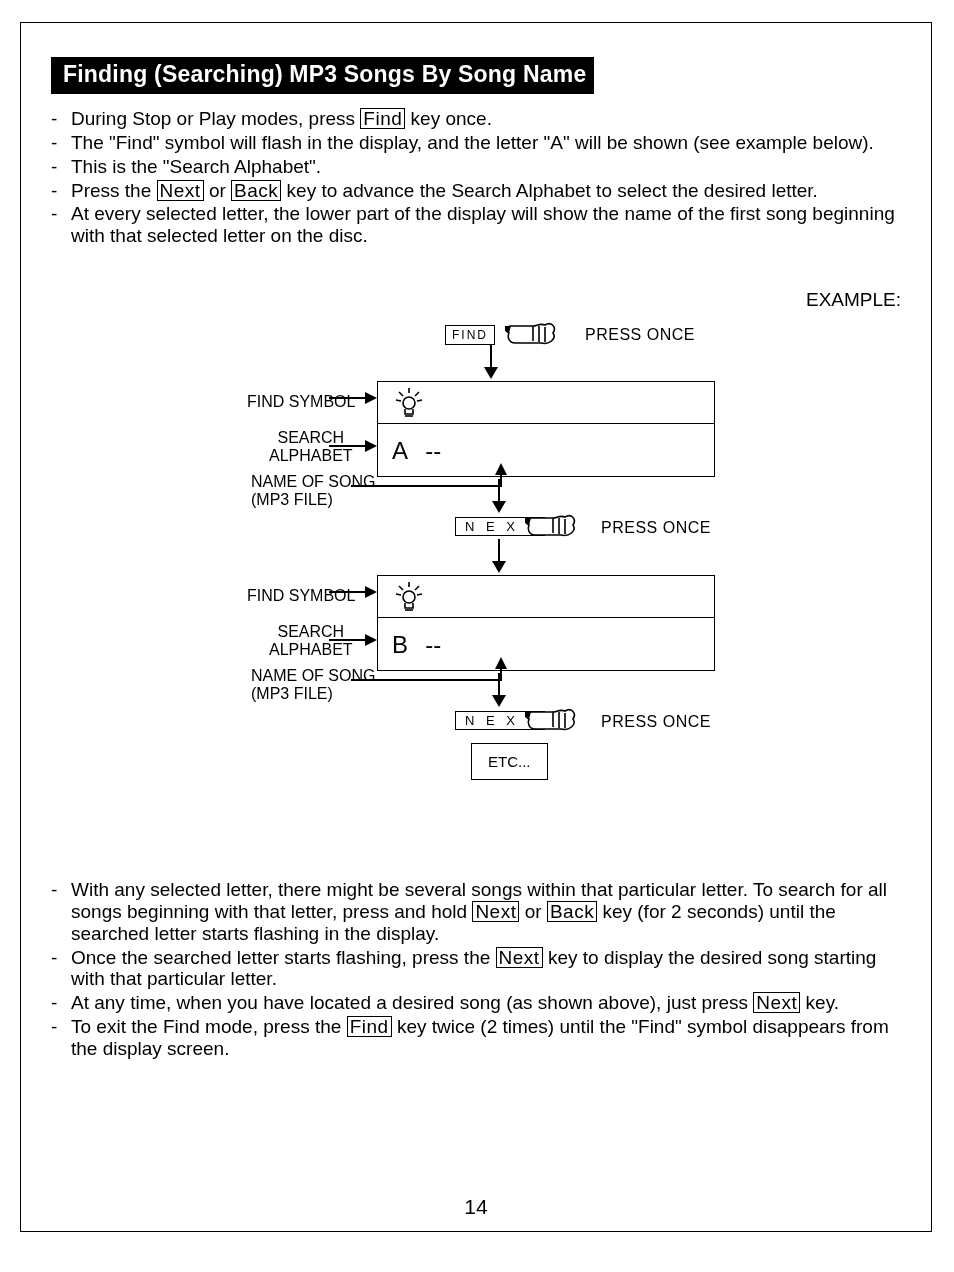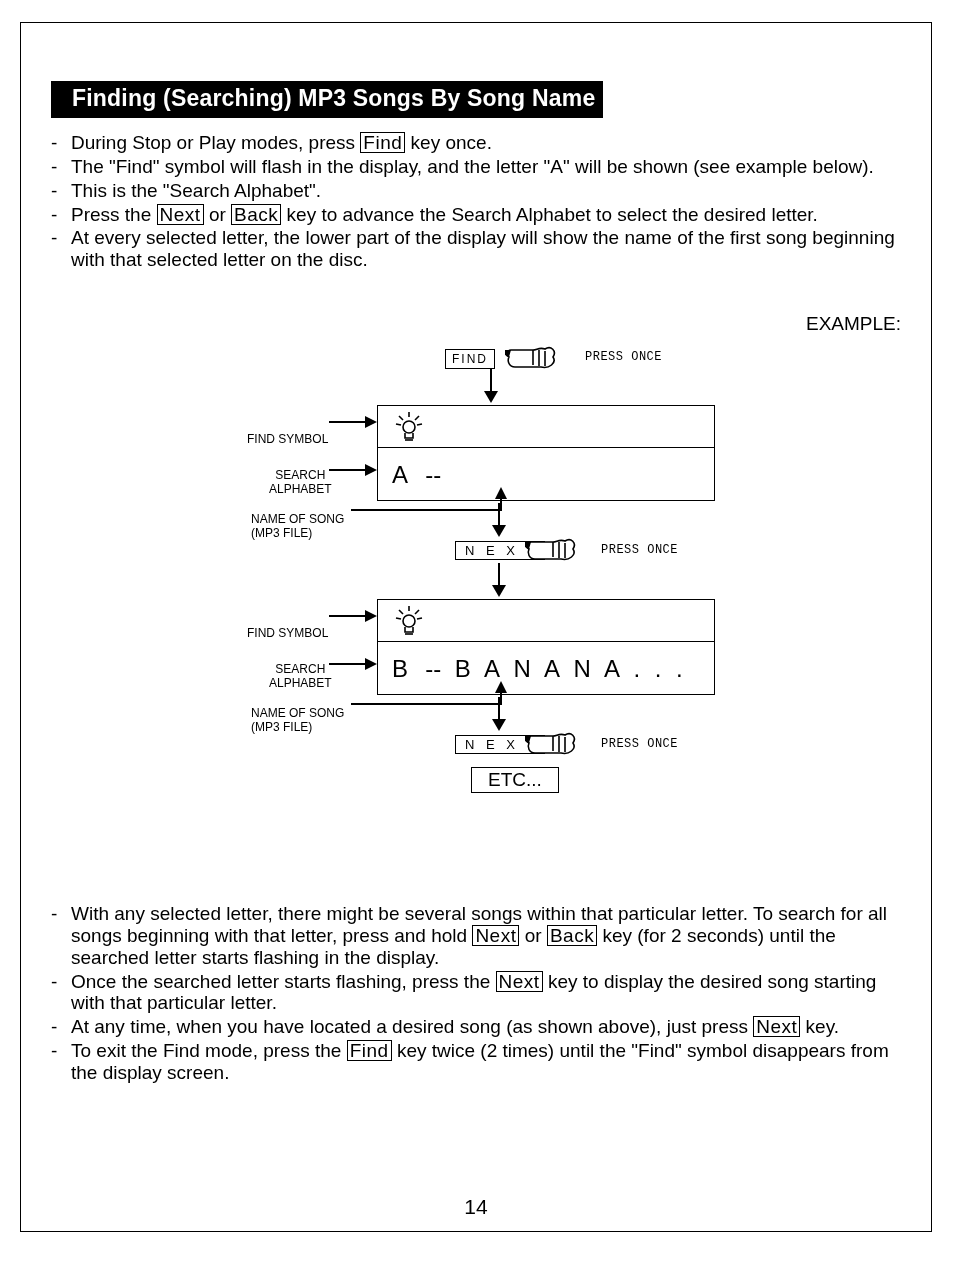--- a/index.html
+++ b/index.html
@@ -16,24 +16,23 @@
     left: 20px; top: 22px;
     width: 912px; height: 1210px;
     border: 1px solid #000;
     padding: 34px 30px 0 30px;
   }
   .title-bar {
     background: #000;
     color: #fff;
     font-weight: bold;
     font-size: 23px;
-    padding: 4px 8px 6px 21px;
+    padding: 4px 8px 6px 12px;
     display: inline-block;
     letter-spacing: 0.2px;
-    margin-top: 24px;
   }
   .list {
     margin: 14px 0 0 0;
     font-size: 19px;
     line-height: 1.15;
   }
   .li {
     display: flex;
     margin-bottom: 2px;
   }
@@ -90,43 +89,41 @@
     background: #fff;
     white-space: nowrap;
   }
   .btn.find { letter-spacing: 2px; font-size:12px; padding:2px 6px; }
 
   .hand { position:absolute; }
   .hand svg { display:block; }
 
   .press-once {
     position:absolute;
-    font-size: 12px;
+    font-size: 16px;
     letter-spacing: 0.5px;
-    font-family: Liberation Mono, monospace;
   }
 
   .lbl {
     position:absolute;
-    font-size: 12px;
+    font-size: 16px;
     text-align:center;
     line-height: 1.15;
     white-space: pre;
-    margin-top: 16px;
   }
 
   
   .arrow { position:absolute; }
   .arrow svg { display:block; overflow:visible; }
 
   .etc {
     position:absolute;
     border:1px solid #000;
-    font-size:19px;
-    padding: 1px 16px;
+    font-size:15px;
+    padding: 9px 16px;
   }
 
   .page-num {
     position:absolute;
     left:0; right:0;
     bottom: 12px;
     text-align:center;
     font-size: 21px;
   }
 </style>
@@ -245,21 +242,20 @@
       <div class="top">
           <span class="light-icon">
             <svg width="34" height="34">
               <use href="#light"></use>
             </svg>
           </span>
         </div>
       <div class="bot">
           <span>B</span>
           <span style="letter-spacing:0;">&nbsp;&nbsp;--&nbsp;&nbsp;</span>
-          <span>B A N A N A  .  .  .</span>
         </div>
     </div>
 
     <div class="lbl" style="left:46px; top:276px;">FIND SYMBOL</div>
     <div class="arrow" style="left:128px; top:274px;">
         <svg width="48" height="14">
           <line x1="0" y1="7" x2="38" y2="7" stroke="#000" stroke-width="2"></line>
           <polygon points="48,7 36,1 36,13"></polygon>
         </svg>
       </div>

